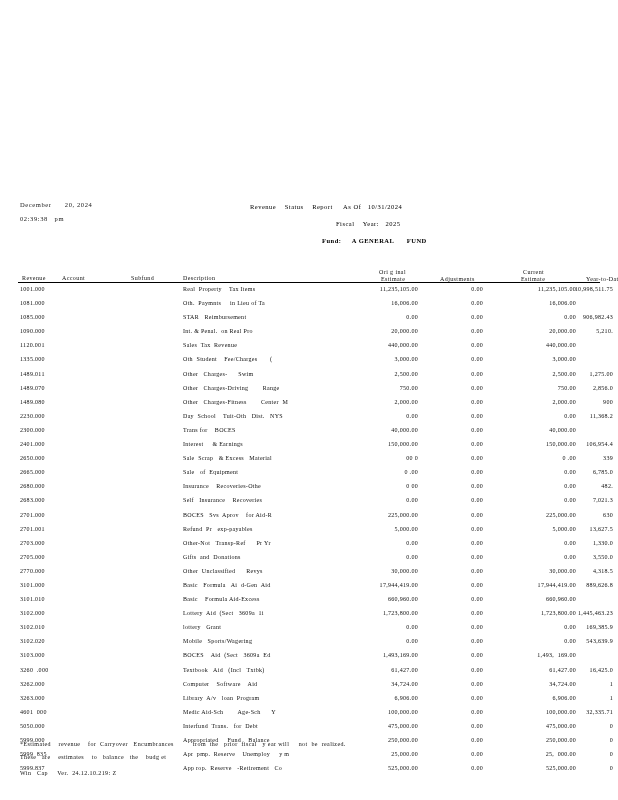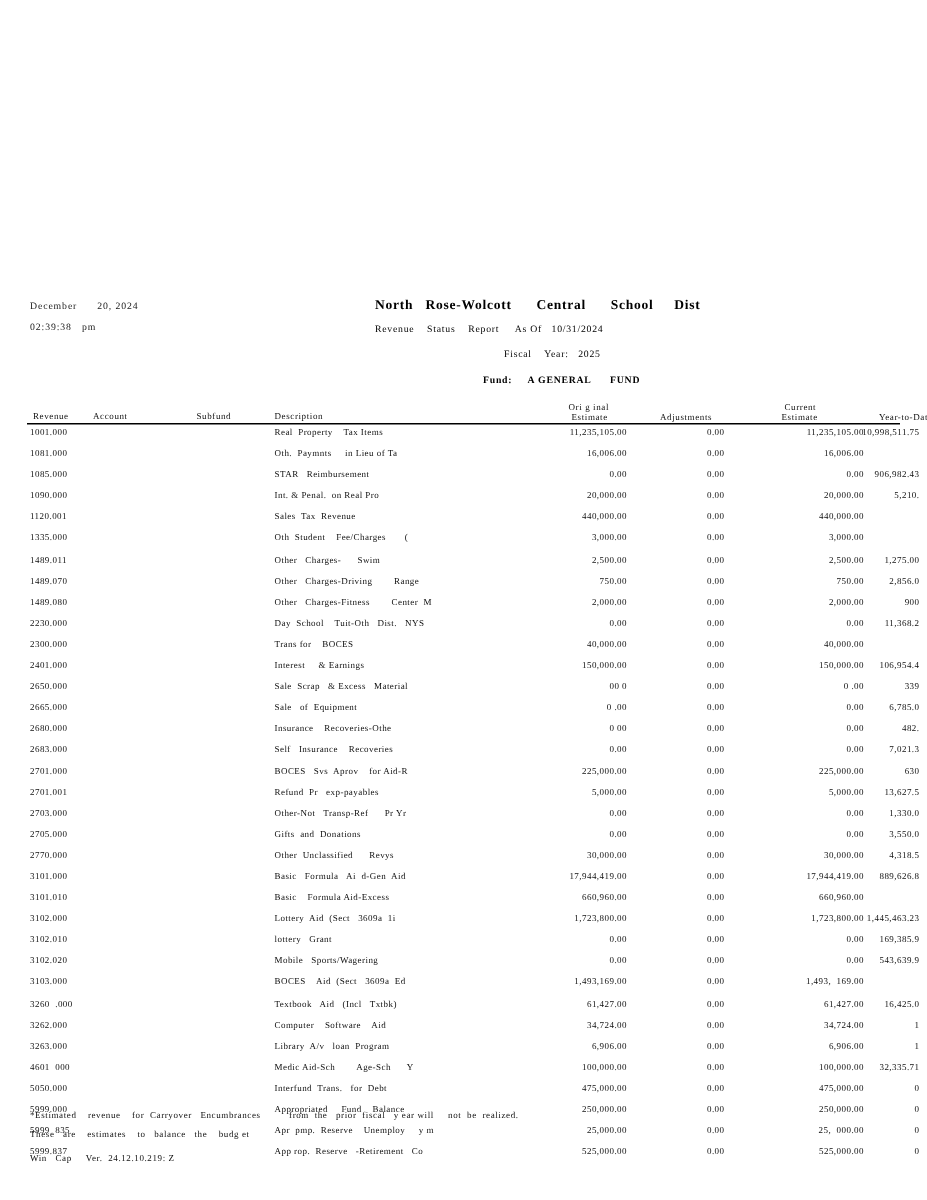--- a/index.html
+++ b/index.html
@@ -153,21 +153,20 @@
 <body>
 
 <div class="page">
 
   <div class="hdr-left">
     <div>December      20, 2024</div>
     <div>02:39:38   pm</div>
   </div>
 
   <div class="hdr-center">
-    <div class="hdr-title">North   Rose-Wolcott      Central      School     Dist</div>
     <div class="hdr-sub">Revenue    Status    Report     As Of   10/31/2024</div>
     <div class="hdr-sub2">Fiscal    Year:   2025</div>
     <div class="hdr-sub3">Fund:     A GENERAL      FUND</div>
   </div>
 
   <div class="colhdr">
     <span class="ch-rev">Revenue</span>
     <span class="ch-acct">Account</span>
     <span class="ch-sub">Subfund</span>
     <span class="ch-desc">Description</span>

